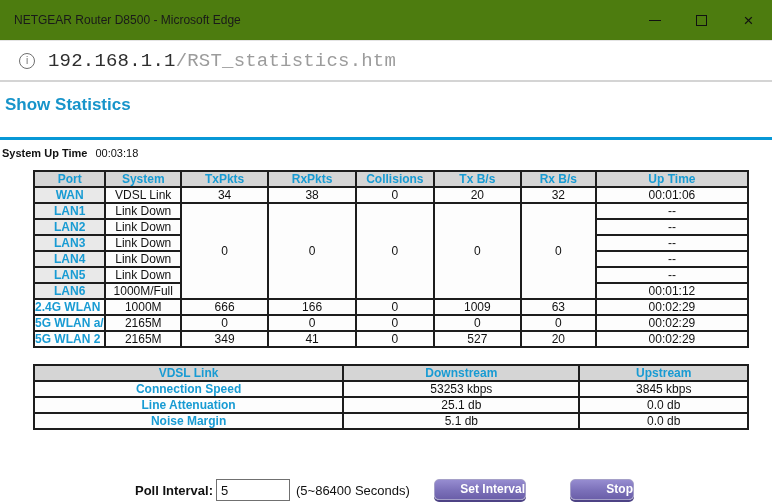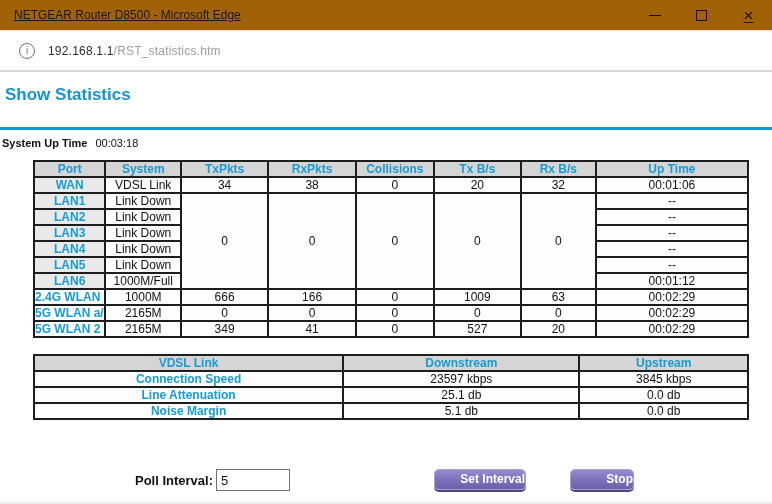--- a/index.html
+++ b/index.html
@@ -4,23 +4,23 @@
 <style>
   * { box-sizing: border-box; margin: 0; padding: 0; }
   html, body { width: 772px; height: 504px; overflow: hidden; }
   body {
     font-family: "Liberation Sans", "DejaVu Sans", sans-serif;
     background: #ececec;
   }
 
   
   .titlebar {
-    height: 30px; background: #a16207;
+    height: 40px; background: #4d7c0f;
     display: flex; align-items: center;
-    padding-left: 14px; font-size: 12px; color: #1a1a1a; text-decoration: underline;
+    padding-left: 14px; font-size: 12px; color: #1a1a1a;
   }
   .win-controls { margin-left: auto; display: flex; height: 30px; }
   .win-btn {
     width: 47px; height: 30px;
     display: flex; align-items: center; justify-content: center;
     cursor: default;
   }
   .min-glyph { width: 12px; height: 1px; background: #111; display: inline-block; }
   .max-glyph { width: 11px; height: 11px; border: 1px solid #111; display: inline-block; }
   .close-glyph { font-size: 17px; color: #111; line-height: 1; }
@@ -29,21 +29,21 @@
   .urlbar {
     height: 40px; background: #ffffff; border-top: 1px solid #e4e4e4;
     display: flex; align-items: center; padding-left: 19px;
   }
   .info-icon {
     width: 16px; height: 16px; border-radius: 50%;
     border: 1px solid #6f6f6f; color: #6f6f6f;
     font-size: 10px; line-height: 14px; text-align: center;
     flex: 0 0 auto;
   }
-  .url-text { margin-left: 13px; font-size: 12px; color: #2e2e2e; letter-spacing: .2px; }
+  .url-text { margin-left: 13px; font-size: 19px; color: #2e2e2e; letter-spacing: .2px; font-family: Liberation Mono, monospace; }
   .url-path { color: #9c9c9c; }
 
   
   .page {
     position: relative; height: 432px;
     background: #ffffff; border-top: 2px solid #d4d4d4;
   }
   .page-title {
     position: absolute; left: 5px; top: 13px;
     font-size: 17px; font-weight: bold; color: #1794ca;
@@ -231,34 +231,35 @@
 
   <table class="vdsl-table">
     <tbody>
         <tr>
       <th>VDSL Link</th>
       <th>Downstream</th>
       <th>Upstream</th>
     </tr>
     <tr>
       <td class="port-cell">Connection Speed</td>
-      <td>23597 kbps</td>
+      <td>53253 kbps</td>
       <td>3845 kbps</td>
     </tr>
     <tr>
       <td class="port-cell">Line Attenuation</td>
       <td>25.1 db</td>
       <td>0.0 db</td>
     </tr>
     <tr>
       <td class="port-cell">Noise Margin</td>
       <td>5.1 db</td>
       <td>0.0 db</td>
     </tr>
   </tbody>
     </table>
 
   <span class="poll-label">Poll Interval:</span>
   <input class="poll-input" type="text" value="5" style="">
+  <span class="poll-hint">(5~86400 Seconds)</span>
   <div class="btn btn-set">Set Interval</div>
   <div class="btn btn-stop">Stop</div>
 
 </div>
 
 </body></html>

